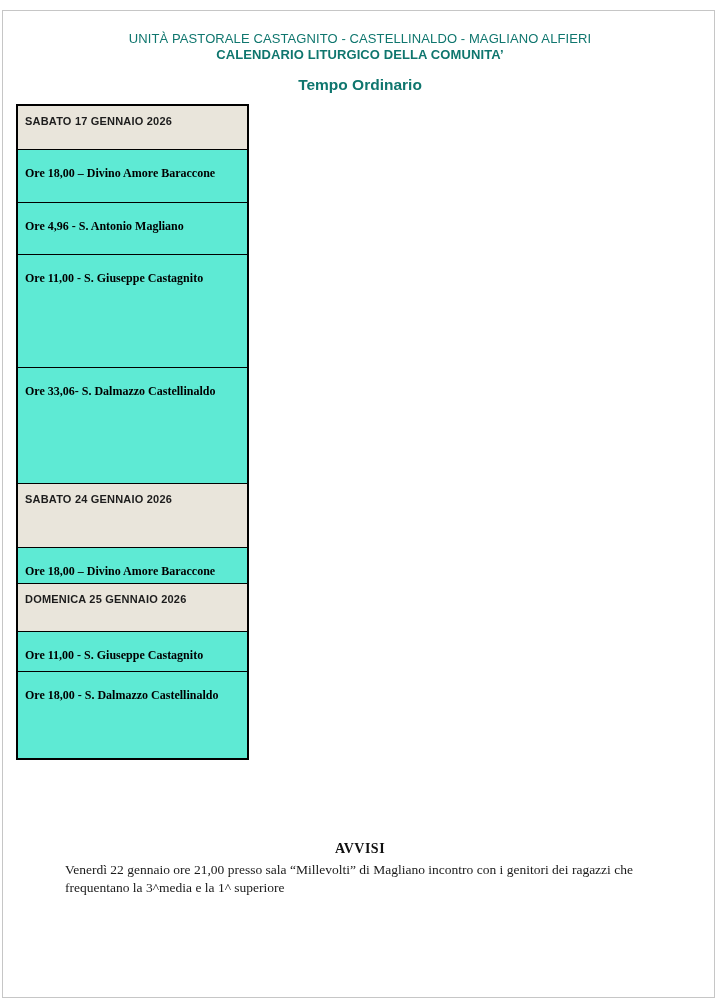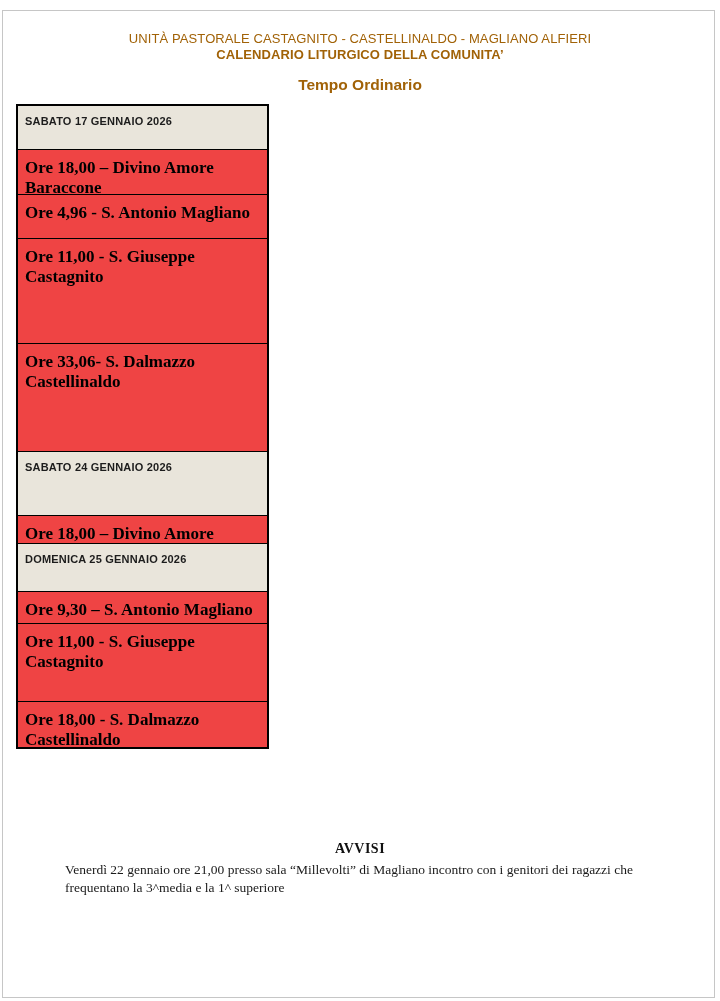--- a/index.html
+++ b/index.html
@@ -24,21 +24,21 @@
     border: 1px solid #c6c6c6;
     box-sizing: border-box;
     background: #ffffff;
   }
   .doc-header {
     position: absolute;
     top: 31px;
     left: 0;
     right: 0;
     text-align: center;
-    color: #a16207;
+    color: #0f766e;
   }
   .doc-header .line1 {
     font-size: 13px;
     font-weight: 400;
     line-height: 16px;
     letter-spacing: 0.1px;
   }
   .doc-header .line2 {
     font-size: 13px;
     font-weight: 700;
@@ -48,46 +48,47 @@
   .doc-header .subtitle {
     margin-top: 12px;
     font-size: 15.5px;
     font-weight: 700;
     line-height: 20px;
   }
   .calendar-table {
     position: absolute;
     left: 16px;
     top: 104px;
-    width: 253px;
+    width: 233px;
     border: 2px solid #000000;
     box-sizing: border-box;
-    background: #ef4444;
+    background: #5eead4;
   }
   .cal-row {
     box-sizing: border-box;
     border-bottom: 1px solid #000000;
     padding: 8px 6px 0 7px;
     overflow: hidden;
   }
   .cal-row:last-child { border-bottom: none; }
   .cal-row.day-header {
     background: #e9e5db;
     font-family: "Liberation Sans", sans-serif;
     font-weight: 700;
     font-size: 11px;
     letter-spacing: 0.2px;
     color: #1c1c1c;
     padding-top: 9px;
   }
   .cal-row.event {
     font-family: "Liberation Serif", serif;
     font-weight: 700;
-    font-size: 17px;
+    font-size: 12px;
     color: #000000;
+    margin-top: 8px;
   }
   .cal-row:nth-child(1)  { height: 44px; }
   .cal-row:nth-child(2)  { height: 45px; }
   .cal-row:nth-child(3)  { height: 44px; }
   .cal-row:nth-child(4)  { height: 105px; }
   .cal-row:nth-child(5)  { height: 108px; }
   .cal-row:nth-child(6)  { height: 64px; }
   .cal-row:nth-child(7)  { height: 28px; }
   .cal-row:nth-child(8)  { height: 48px; }
   .cal-row:nth-child(9)  { height: 32px; }
@@ -132,21 +133,20 @@
 
 <div class="calendar-table">
   <div class="cal-row day-header">SABATO 17 GENNAIO 2026</div>
   <div class="cal-row event">Ore 18,00 – Divino Amore Baraccone</div>
   <div class="cal-row event">Ore 4,96 - S. Antonio Magliano</div>
   <div class="cal-row event">Ore 11,00 - S. Giuseppe Castagnito</div>
   <div class="cal-row event">Ore 33,06- S. Dalmazzo Castellinaldo</div>
   <div class="cal-row day-header">SABATO 24 GENNAIO 2026</div>
   <div class="cal-row event">Ore 18,00 – Divino Amore Baraccone</div>
   <div class="cal-row day-header">DOMENICA 25 GENNAIO 2026</div>
-  <div class="cal-row event">Ore 9,30 – S. Antonio Magliano</div>
   <div class="cal-row event">Ore 11,00 - S. Giuseppe Castagnito</div>
   <div class="cal-row event">Ore 18,00 - S. Dalmazzo Castellinaldo</div>
 </div>
 
 <div class="notices-title">AVVISI</div>
 
 <div class="notices-item">
   <span class="lead">Venerdì 22 gennaio ore 21,00</span><span> presso sala “Millevolti” di Magliano incontro con i genitori dei ragazzi che frequentano la 3^media e la 1^ superiore</span>
 </div>
 

